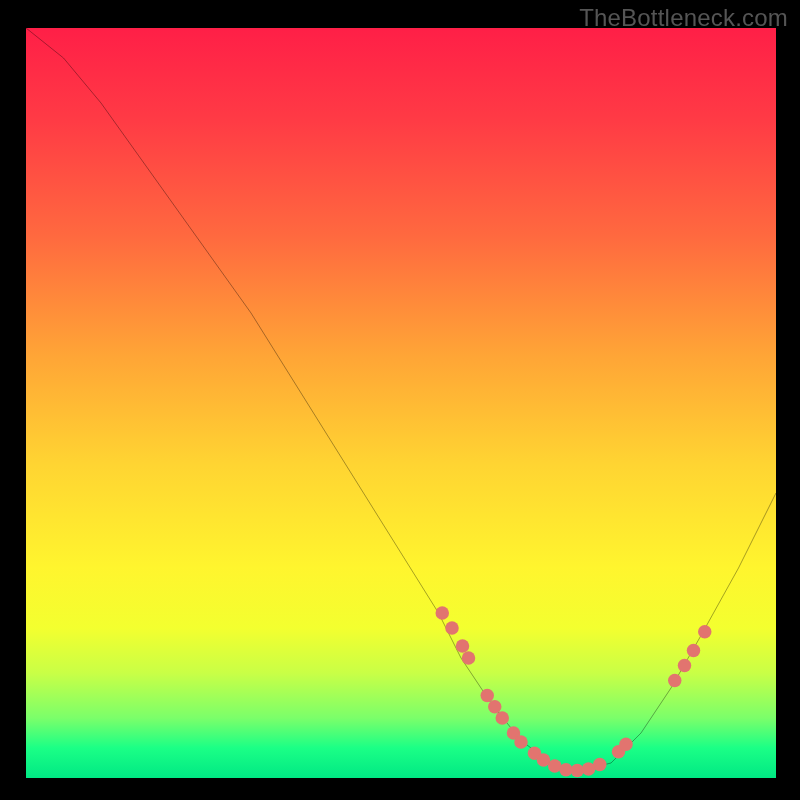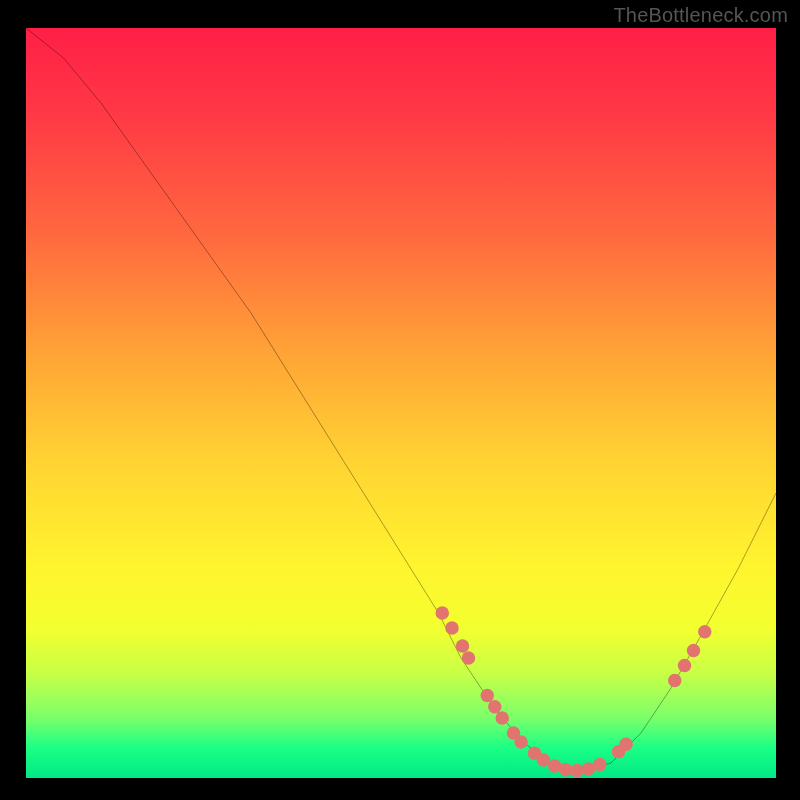--- a/index.html
+++ b/index.html
@@ -15,21 +15,21 @@
     position: relative;
     width: 800px;
     height: 800px;
     background: #000;
   }
   .watermark {
     position: absolute;
     top: 4px;
     right: 12px;
     color: #555;
-    font-size: 20px;
+    font-size: 24px;
     font-weight: 500;
     letter-spacing: 0.2px;
     user-select: none;
   }
   .plot {
     position: absolute;
     left: 26px;
     top: 28px;
     width: 750px;
     height: 750px;

